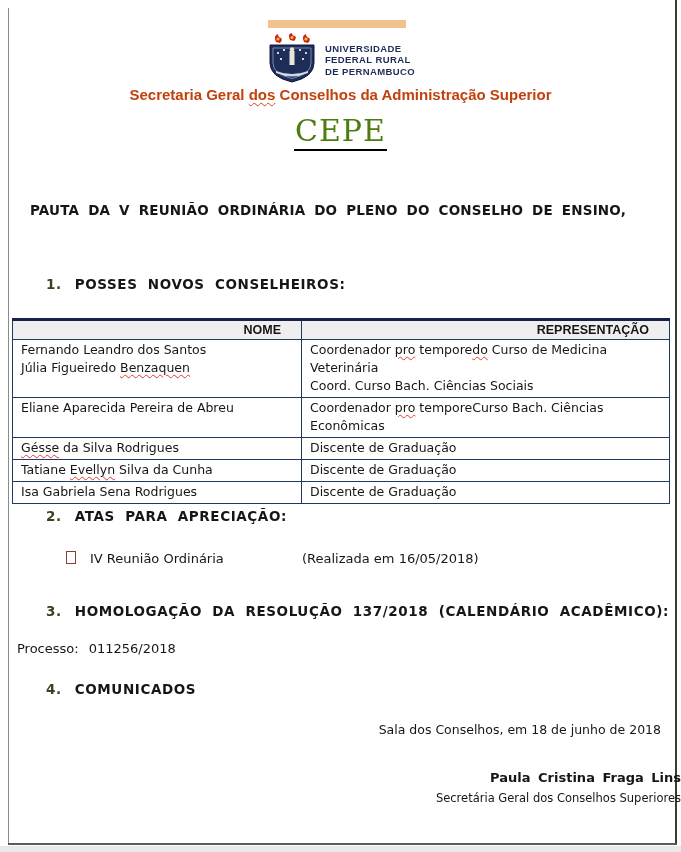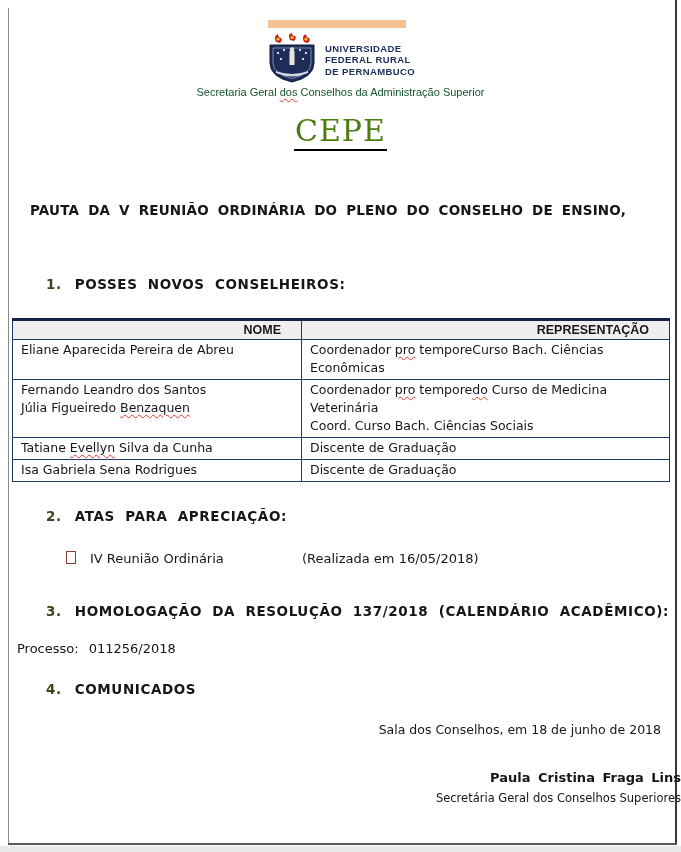--- a/index.html
+++ b/index.html
@@ -18,21 +18,21 @@
   .edge-shadow { position:absolute; left:0; right:0; bottom:0; height:6px; background:#e9e9e9; }
 
   
   .logo-wrap { position:absolute; top:20px; left:0; right:0; display:flex; flex-direction:column; align-items:center; }
   .logo-band { width:138px; height:8px; background:#f2c291; margin-bottom:5px; margin-left:-8px; }
   .logo-row  { display:flex; align-items:center; gap:7px; }
   .logo-text { font-family:"Liberation Sans", sans-serif; font-weight:bold; color:#1e2d58; font-size:9.5px; line-height:11.5px; letter-spacing:.4px; }
 
   
   .sec-heading { position:absolute; top:86px; left:0; right:0; text-align:center;
-                 font-family:"Liberation Sans", sans-serif; font-weight:normal; font-size:11px; color:#14532d; }
+                 font-family:"Liberation Sans", sans-serif; font-weight:bold; font-size:15px; color:#c2410c; }
   .cepe-title { position:absolute; top:113px; left:0; right:0; text-align:center;
                 font-family:"DejaVu Serif", serif; font-size:30px; color:#4d7c0f; }
   .cepe-title span { border-bottom:2px solid #000; padding:0 1px 1px 1px; letter-spacing:1px; }
 
   .wavy-red  { text-decoration:underline; text-decoration-style:wavy; text-decoration-color:#e03c31; text-decoration-thickness:1px; text-underline-offset:2px; }
   .wavy-blue { text-decoration:underline; text-decoration-style:wavy; text-decoration-color:#2d6df6; text-decoration-thickness:1px; text-underline-offset:2px; }
 
   .agenda { position:absolute; top:197px; left:30px; right:36px;
             font-weight:bold; font-size:13.5px; line-height:26px; word-spacing:4px; letter-spacing:.2px; }
 
@@ -127,34 +127,42 @@
   <table class="agenda-table">
     <thead>
       <tr>
         <th class="col-name">NOME</th>
         <th>REPRESENTAÇÃO</th>
       </tr>
     </thead>
     <tbody>
         <tr>
           <td>
-            <div><span>Eliane Aparecida Pereira de Abreu</span></div>
-          </td>
-          <td>
-            <div><span>Coordenador </span><span class="wavy-red">pro</span><span> temporeCurso Bach. Ciências Econômicas</span></div>
-          </td>
-        </tr>
-        <tr>
-          <td>
             <div><span>Fernando Leandro dos Santos</span></div>
             <div><span>Júlia Figueiredo </span><span class="wavy-red">Benzaquen</span></div>
           </td>
           <td>
             <div><span>Coordenador </span><span class="wavy-red">pro</span><span> tempore</span><span class="wavy-red">do</span><span> Curso de Medicina Veterinária</span></div>
             <div><span>Coord. Curso Bach. Ciências Sociais</span></div>
+          </td>
+        </tr>
+        <tr>
+          <td>
+            <div><span>Eliane Aparecida Pereira de Abreu</span></div>
+          </td>
+          <td>
+            <div><span>Coordenador </span><span class="wavy-red">pro</span><span> temporeCurso Bach. Ciências Econômicas</span></div>
+          </td>
+        </tr>
+        <tr>
+          <td>
+            <div><span class="wavy-red">Gésse</span><span> da Silva Rodrigues</span></div>
+          </td>
+          <td>
+            <div><span>Discente de Graduação</span></div>
           </td>
         </tr>
         <tr>
           <td>
             <div><span>Tatiane </span><span class="wavy-red">Evellyn</span><span> Silva da Cunha</span></div>
           </td>
           <td>
             <div><span>Discente de Graduação</span></div>
           </td>
         </tr>

